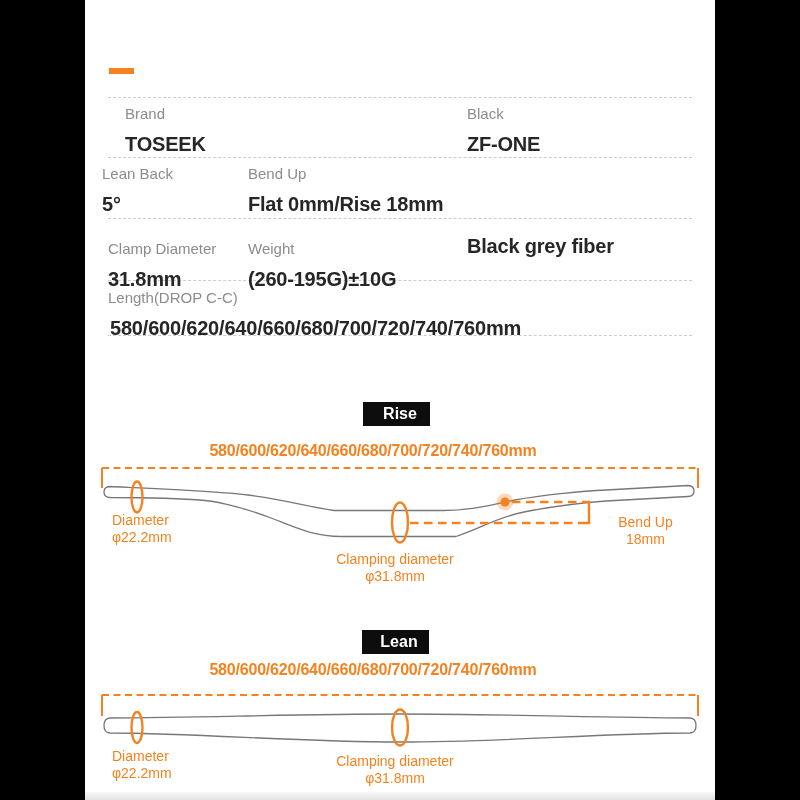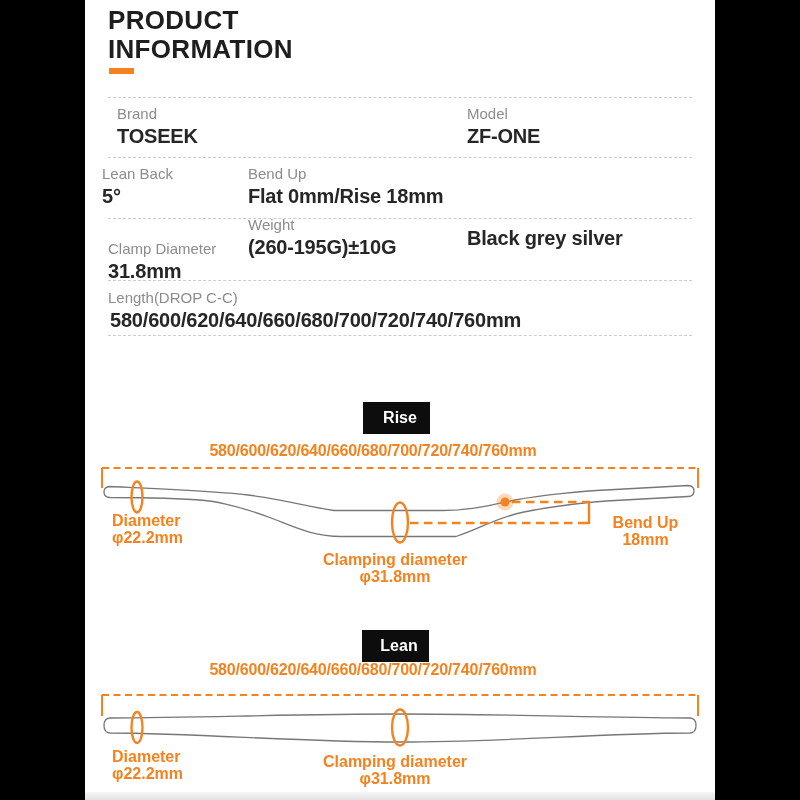--- a/index.html
+++ b/index.html
@@ -28,95 +28,91 @@
     position:absolute;left:24px;top:68px;width:25px;height:6px;
     background:var(--accent);
   }
   .sep{
     position:absolute;left:23px;width:584px;height:0;
     border-top:1px dashed #cdcdcd;
   }
   
   .spec-cell{position:absolute;}
   .spec-label{font-size:15px;color:var(--label-gray);line-height:17px;}
-  .spec-value{font-size:20px;font-weight:700;color:var(--value-black);line-height:24px;margin-top:2px;letter-spacing:-.2px;}
+  .spec-value{font-size:20px;font-weight:700;color:var(--value-black);line-height:24px;margin-top:10px;letter-spacing:-.2px;}
   
   .section-tag{
-    position:absolute;width:67px;height:32px;
+    position:absolute;width:67px;height:24px;
     background:var(--section-label-bg);color:#fff;
     font-size:16px;font-weight:700;
     display:flex;align-items:center;justify-content:center;padding-left:7px;
   }
   
   .diag-svg{position:absolute;left:0;}
   .len-text{
     position:absolute;left:8px;width:560px;text-align:center;
     color:var(--accent);font-size:16px;font-weight:700;letter-spacing:-.2px;
   }
   .orange-label{
     position:absolute;color:var(--accent);
-    font-size:16px;font-weight:700;line-height:17px;
+    font-size:14px;font-weight:400;line-height:17px;
   }
   .orange-label.center{text-align:center;}
   .bar-outline{fill:#fff;stroke:#777;stroke-width:1.3;stroke-linejoin:round;}
   .dim{stroke:var(--accent);stroke-width:2;fill:none;}
   .dim.dash{stroke-dasharray:7 4.5;}
   .ell{stroke:var(--accent);stroke-width:2.4;fill:none;}
   .bend-dash{stroke:var(--accent);stroke-width:2.4;fill:none;stroke-dasharray:8.5 5.5;}
   .bend-solid{stroke:var(--accent);stroke-width:2.4;fill:none;}
   .footer-strip{
     position:absolute;left:0;top:792px;width:630px;height:8px;
     background:linear-gradient(#f7f7f7,#e2e2e2);
   }
 </style>
 </head>
 <body>
 
 <div class="panel">
 
-  <div class="title">
-    <div>PRODUCT</div>
-    <div>INFORMATION</div>
-  </div>
   <div class="title-underline"></div>
 
   <div class="sep" style="top:97px"></div>
   <div class="sep" style="top:157px"></div>
   <div class="sep" style="top:218px"></div>
   <div class="sep" style="top:280px"></div>
   <div class="sep" style="top:335px"></div>
 
-  <div class="spec-cell" style="left:32px;top:105px">
+  <div class="spec-cell" style="left:40px;top:105px">
     <div class="spec-label">Brand</div>
     <div class="spec-value">TOSEEK</div>
   </div>
   <div class="spec-cell" style="left:382px;top:105px">
-    <div class="spec-label">Model</div>
+    <div class="spec-label">Black</div>
     <div class="spec-value">ZF-ONE</div>
   </div>
 
   <div class="spec-cell" style="left:17px;top:165px">
     <div class="spec-label">Lean Back</div>
     <div class="spec-value">5°</div>
   </div>
   <div class="spec-cell" style="left:163px;top:165px">
     <div class="spec-label">Bend Up</div>
     <div class="spec-value">Flat 0mm/Rise 18mm</div>
   </div>
 
   <div class="spec-cell" style="left:23px;top:240px">
     <div class="spec-label">Clamp Diameter</div>
     <div class="spec-value">31.8mm</div>
   </div>
-  <div class="spec-cell" style="left:163px;top:216px">
+  <div class="spec-cell" style="left:163px;top:240px">
     <div class="spec-label">Weight</div>
     <div class="spec-value">(260-195G)±10G</div>
   </div>
   <div class="spec-cell" style="left:382px;top:224px">
-    <div class="spec-value">Black grey silver</div>
+    <div class="spec-value">Black grey fiber</div>
   </div>
 
   <div class="spec-cell" style="left:23px;top:289px">
     <div class="spec-label">Length(DROP C-C)</div>
     <div class="spec-value" style="padding-left:2px">580/600/620/640/660/680/700/720/740/760mm</div>
   </div>
 
   <div class="section-tag" style="left:278px;top:402px">
     <span>Rise</span>
   </div>

